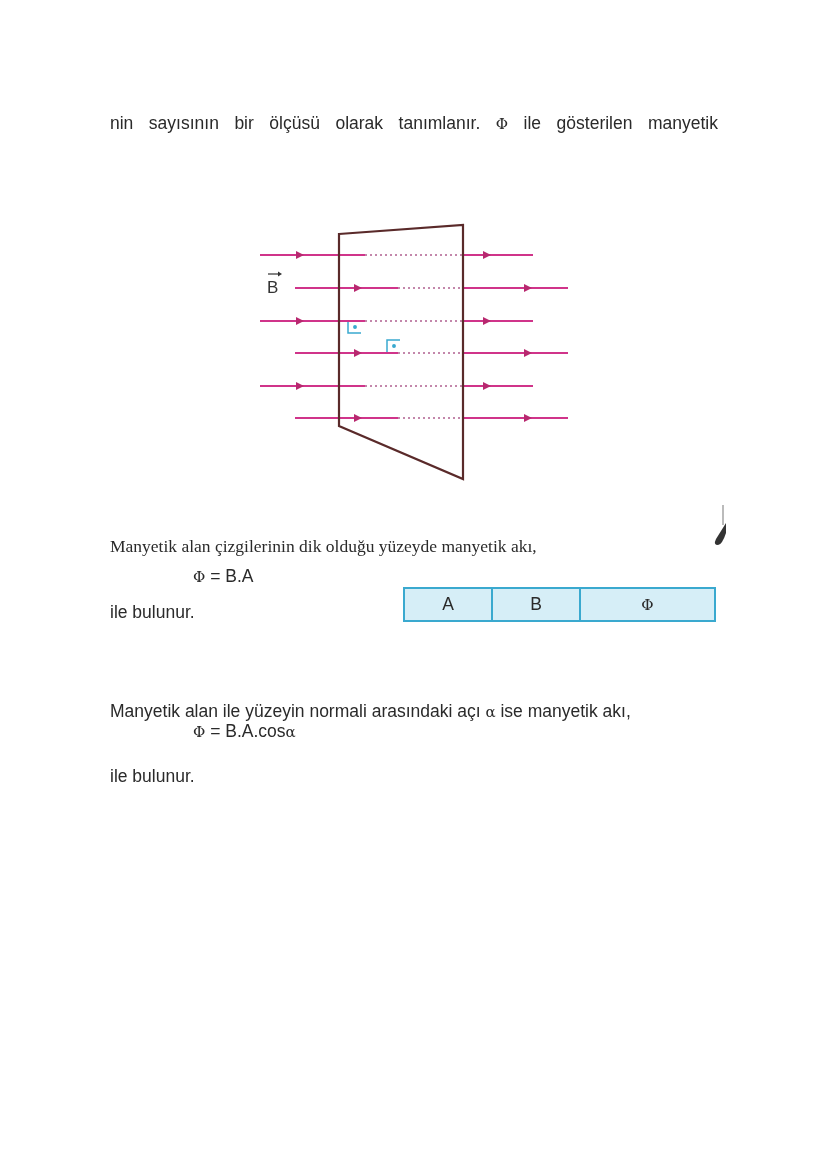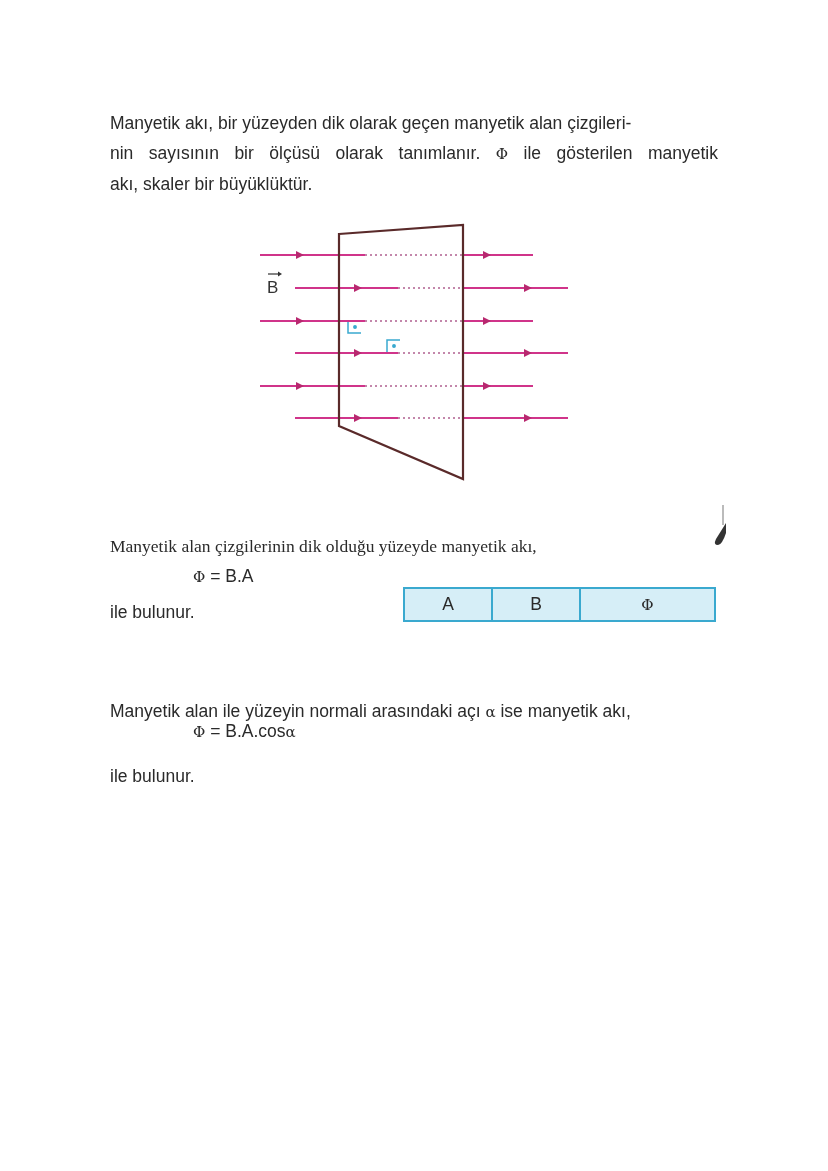--- a/index.html
+++ b/index.html
@@ -16,27 +16,25 @@
     table.units td { border: 2px solid #3aa9cf; text-align: center; height: 31px; padding: 0; }
     table.units tr.head td { background: #d6eef7; }
     .col1 { width: 86px; } .col2 { width: 86px; } .col3 { width: 133px; }
     sup { font-size: 12px; vertical-align: 6px; }
     .pen { position: absolute; left: 710px; top: 503px; width: 20px; height: 45px; }
   </style>
 </head>
 <body>
 
 <div class="para justify" style="top:108px;">
-  <div>Manyetik akı, bir yüzeyden dik olarak geçen manyetik alan çizgileri-</div>
   <div style="text-align:justify;text-align-last:justify;">
     <span>nin sayısının bir ölçüsü olarak tanımlanır.</span>
     <span class="phi">Φ</span>
     <span>ile gösterilen manyetik</span>
   </div>
-  <div>akı, skaler bir büyüklüktür.</div>
 </div>
 
 <svg id="diagram" width="828" height="500" viewBox="0 0 828 500">
   <defs>
     <marker id="arr" markerWidth="8" markerHeight="8" refX="4" refY="3" orient="auto">
       <path d="M0,0 L8,3 L0,6 Z" fill="#b8286f"></path>
     </marker>
   </defs>
   <g stroke="#d0348a" stroke-width="2" fill="none">
 

